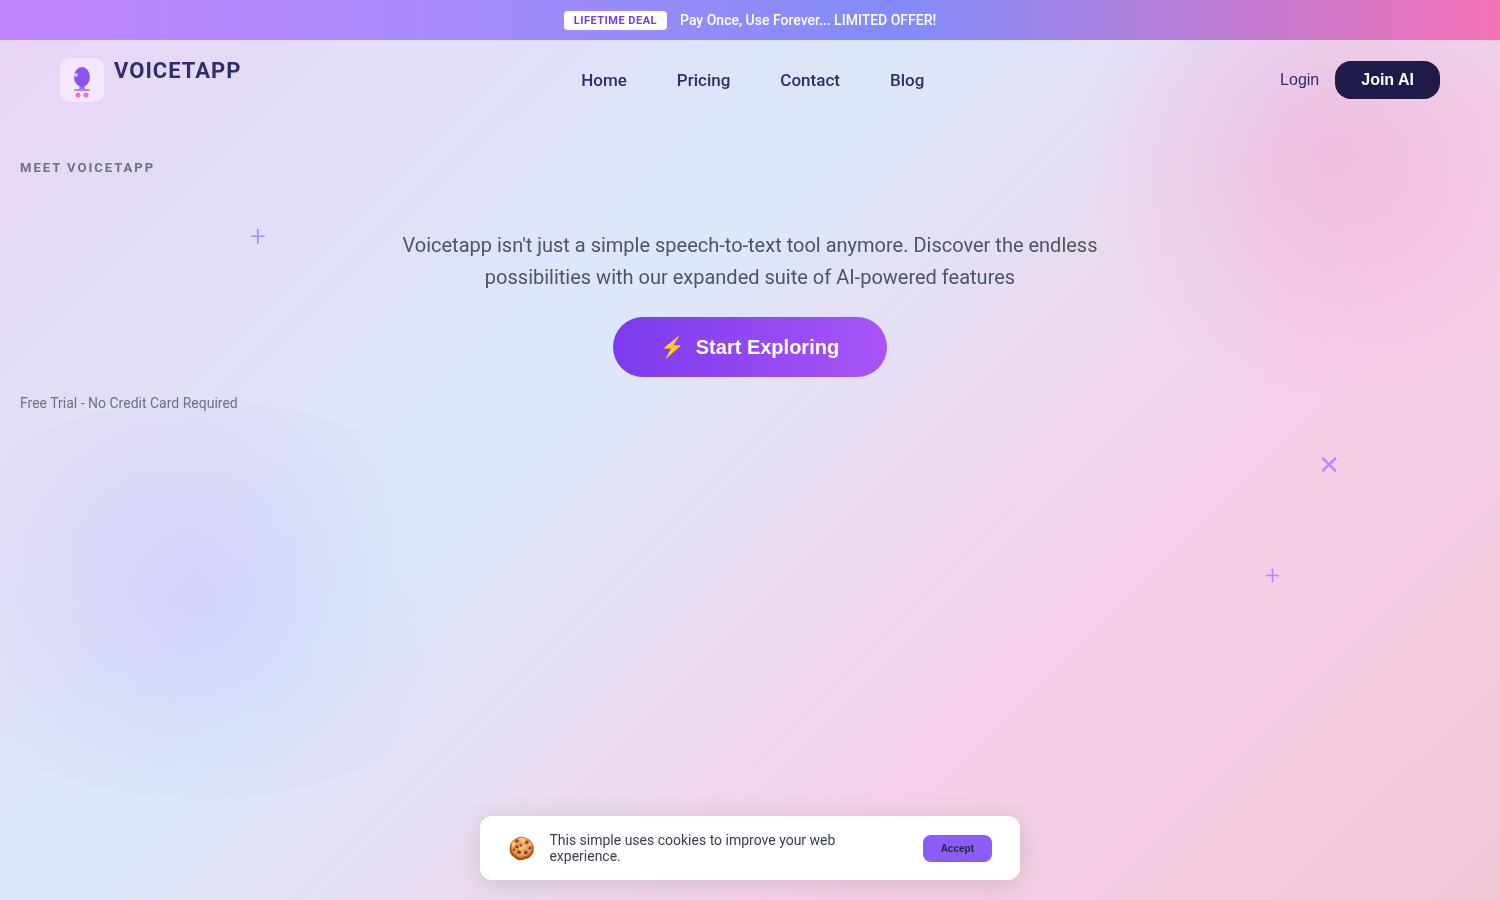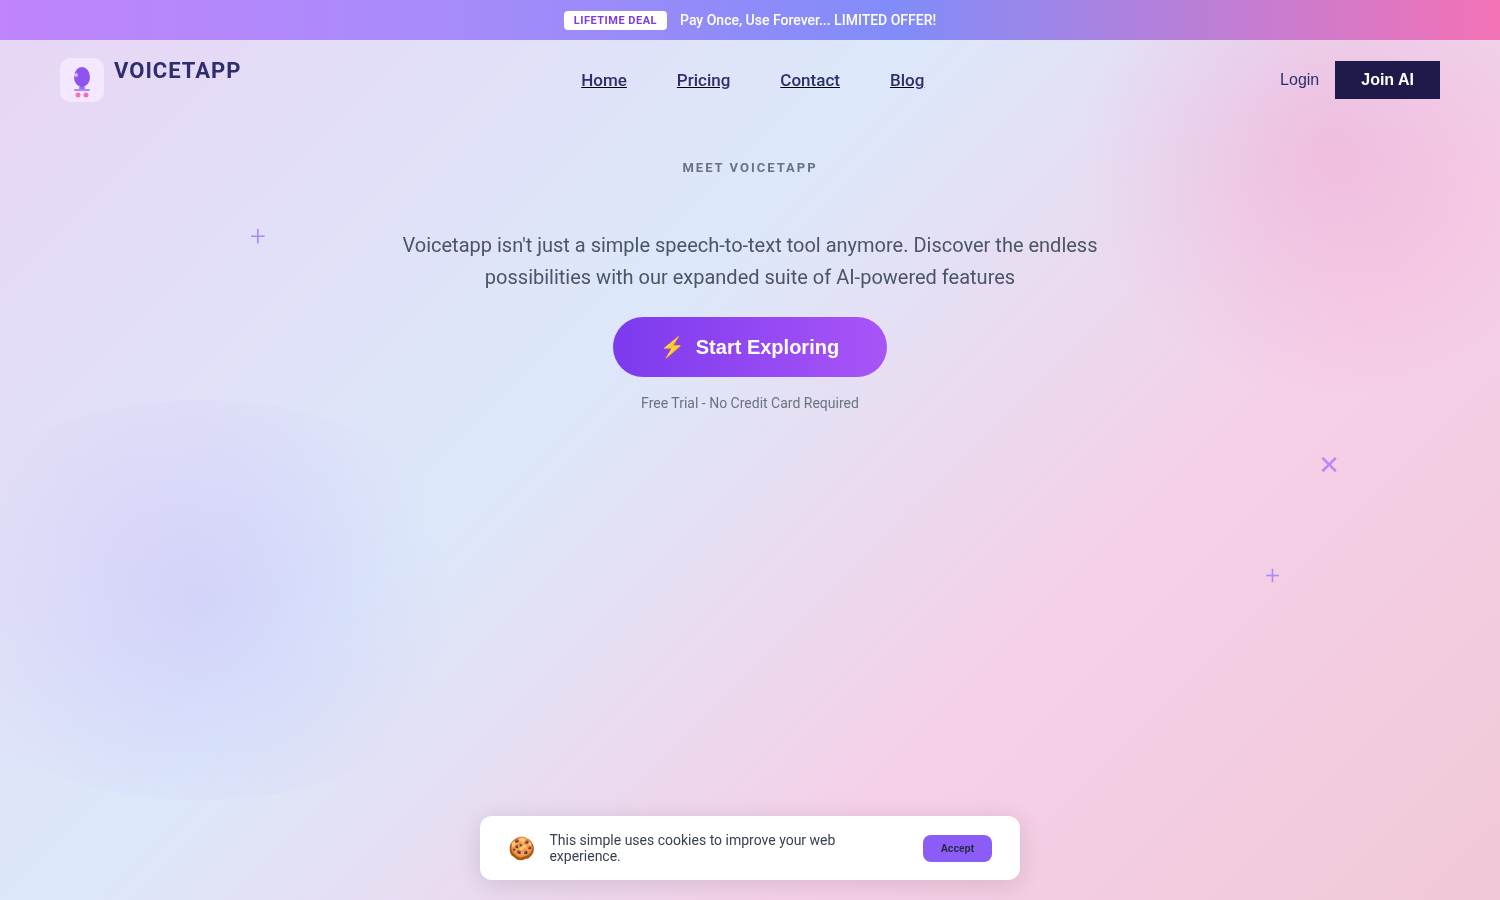--- a/index.html
+++ b/index.html
@@ -71,21 +71,20 @@
       font-weight: 700;
       color: #2d2e6b;
       letter-spacing: 1px;
     }
 
     .nav-links {
       display: flex;
       align-items: center;
       gap: 50px;
       list-style: none;
-      text-decoration: underline;
     }
 
     .nav-links li a {
       text-decoration: none;
       color: #2d2e6b;
       font-size: 17px;
       font-weight: 500;
       cursor: pointer;
     }
 
@@ -102,32 +101,32 @@
       font-weight: 500;
       color: #2d2e6b;
       cursor: pointer;
       padding: 8px 16px;
     }
 
     .join-btn {
       background: #1e1b4b;
       color: white;
       border: none;
-      border-radius: 0;
+      border-radius: 16px;
       font-size: 16px;
       font-weight: 600;
       padding: 10px 26px;
       cursor: pointer;
     }
 
     
     .hero {
       display: flex;
       flex-direction: column;
-      align-items: center;
+      align-items: flex-start;
       justify-content: center;
       padding: 40px 20px 0;
       text-align: center;
       position: relative;
     }
 
     .meet-label {
       font-size: 13px;
       font-weight: 700;
       color: #6b7280;

